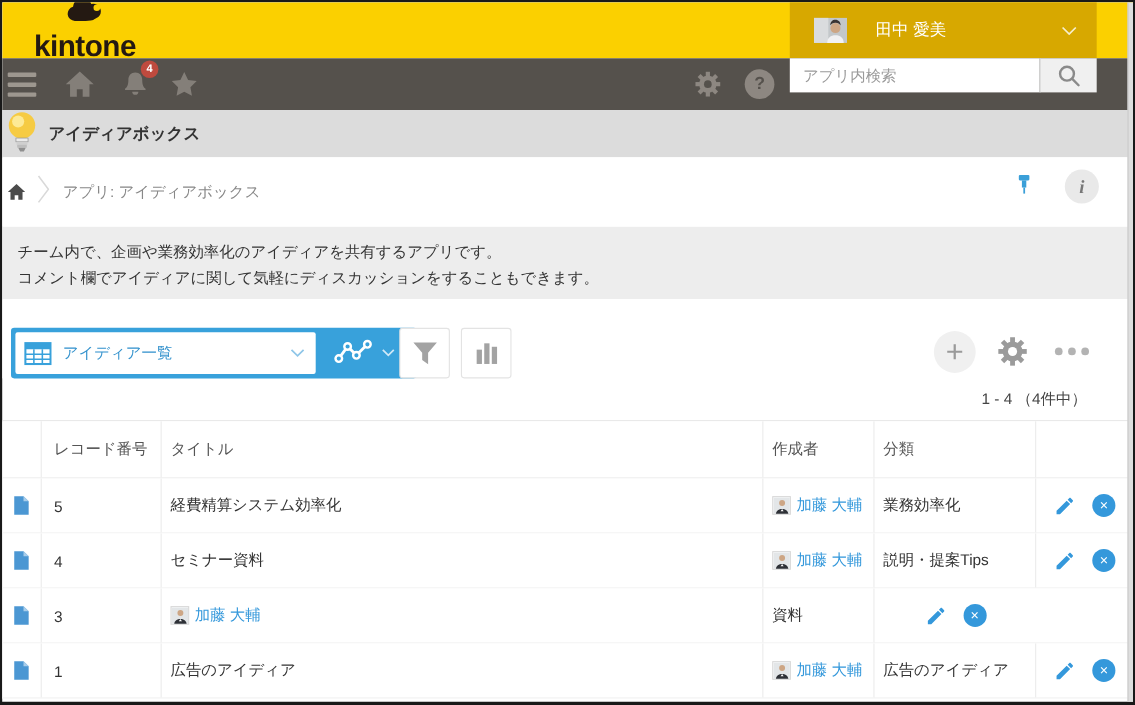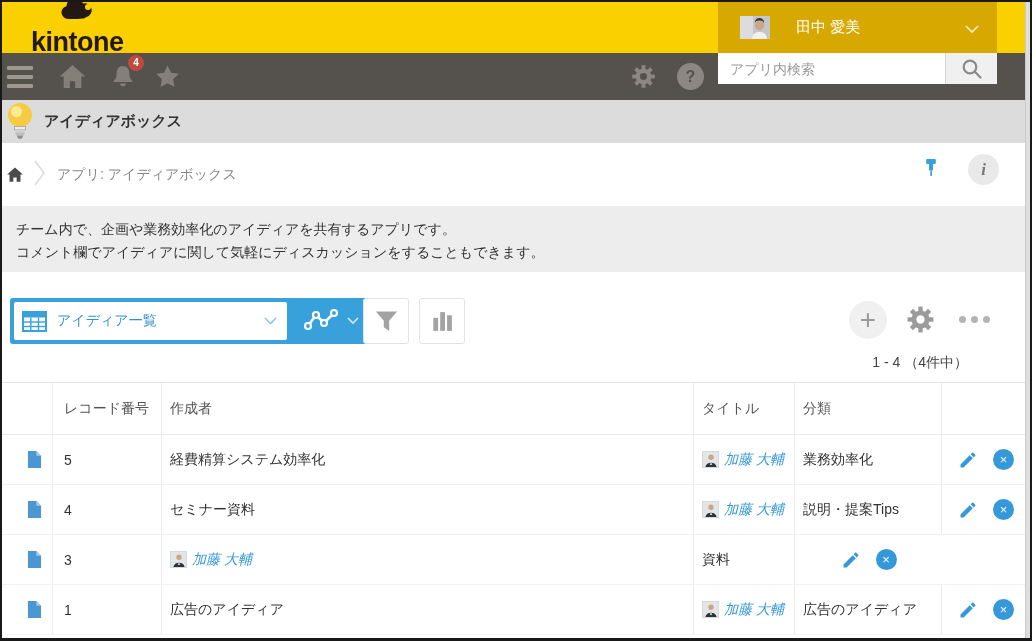--- a/index.html
+++ b/index.html
@@ -56,32 +56,32 @@
   .view-chevron { margin-right:10px; display:flex; }
   .graph-toggle { width:88px; display:flex; align-items:center; justify-content:center; gap:8px; }
   .tool-btn { position:absolute; top:26px; width:46px; height:46px; background:#fff; border:1px solid #e3e3e3; border-radius:3px; display:flex; align-items:center; justify-content:center; cursor:pointer; }
   .filter-btn { left:361px; } .chart-btn { left:417px; }
   .add-btn { position:absolute; left:847px; top:29px; width:38px; height:38px; border-radius:50%; background:#f0f0f0; color:#9a9a9a; font-size:28px; font-weight:300; display:flex; align-items:center; justify-content:center; cursor:pointer; line-height:1; }
   .settings-btn { position:absolute; left:903px; top:32px; cursor:pointer; }
   .more-btn { position:absolute; left:957px; top:44px; display:flex; gap:5px; cursor:pointer; }
   .more-btn i { width:7px; height:7px; border-radius:50%; background:#b3b3b3; }
 
   
-  .pagination { height:38px; display:flex; align-items:center; justify-content:flex-end; padding-right:62px; font-size:14px; color:#444; }
+  .pagination { height:38px; display:flex; align-items:center; justify-content:flex-end; padding-right:42px; font-size:14px; color:#444; }
 
   
   .record-table { border-top:1px solid #e4e4e4; }
-  .trow { display:grid; grid-template-columns:36px 109px 1fr 101px 147px 88px; height:50px; border-bottom:1px solid #f1f1f1; background:#fff;padding-left:15px; }
+  .trow { display:grid; grid-template-columns:36px 109px 1fr 101px 147px 88px; height:50px; border-bottom:1px solid #f1f1f1; background:#fff; }
   .trow.thead { height:52px; border-bottom:1px solid #e9e9e9; }
   .tcell { display:flex; align-items:center; border-right:1px solid #ececec; padding:0 8px; font-size:14px; color:#333; overflow:hidden; white-space:nowrap; }
   .tcell:last-child { border-right:none; }
   .thead .tcell { color:#555; }
   .cell-icon { justify-content:center; padding:0; }
   .cell-recno { padding-left:11px; }
-  .cell-author a { color:#3498db; text-decoration:none; font-size:14px; margin-left:5px; cursor:pointer;font-style:italic; }
+  .cell-author a { color:#3498db; text-decoration:none; font-size:14px; margin-left:5px; cursor:pointer; }
   .mini-avatar { width:17px; height:17px; border:1px solid #d8d8d8; flex:none; overflow:hidden; }
   .cell-actions { justify-content:center; gap:15px; }
   .edit-icon { cursor:pointer; display:flex; }
   .del-btn { width:21px; height:21px; border-radius:50%; background:#3498db; color:#fff; font-size:13px; display:flex; align-items:center; justify-content:center; cursor:pointer; }
 
   
   .scrollbar { position:absolute; right:0; top:0; width:5px; height:100%; background:#dedede; border-left:1px solid #cacaca; }
 </style>
 </head>
 <body>
@@ -286,22 +286,22 @@
   </div>
 
   <div class="pagination">
     <span>1 - 4 （4件中）</span>
   </div>
 
   <div class="record-table">
     <div class="trow thead">
       <div class="tcell cell-icon"></div>
       <div class="tcell cell-recno">レコード番号</div>
+      <div class="tcell">タイトル</div>
       <div class="tcell">作成者</div>
-      <div class="tcell">タイトル</div>
       <div class="tcell">分類</div>
       <div class="tcell cell-actions"></div>
     </div>
 
     <div class="trow">
       <div class="tcell cell-icon">
         <svg width="15" height="19" viewBox="0 0 16 20">
               <path d="M1 1h9l5 5v13H1z" fill="#4b97d3"></path>
               <path d="M10 1l5 5h-5z" fill="#a9cdea"></path>
             </svg>

